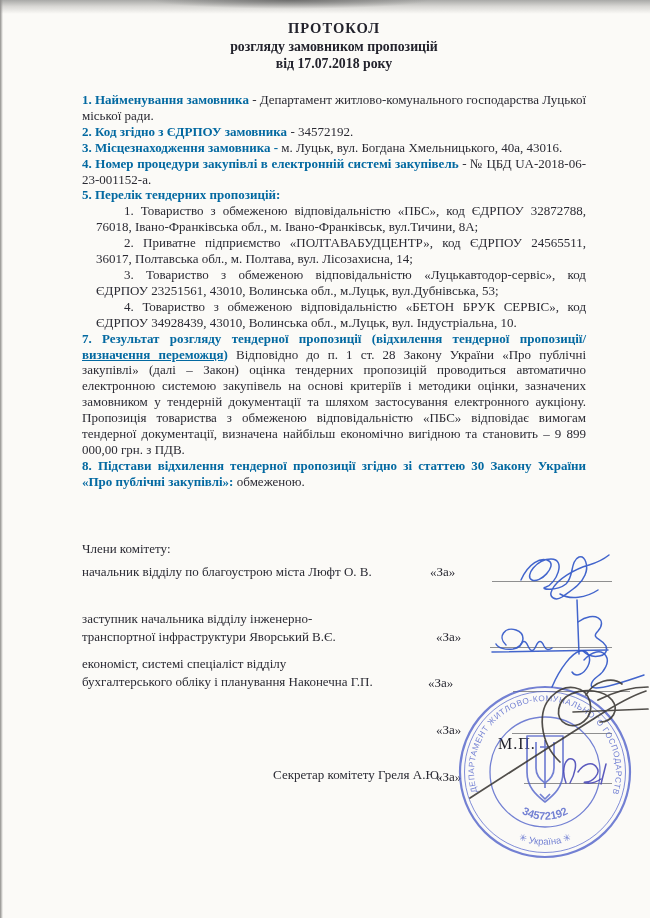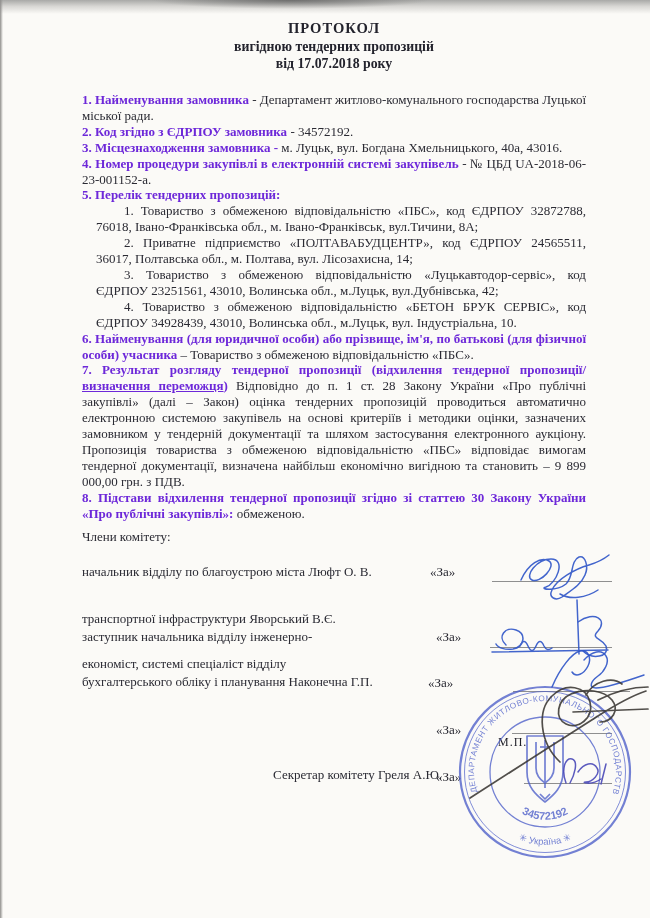--- a/index.html
+++ b/index.html
@@ -32,70 +32,69 @@
     color:#23232d;
   }
   .title .t1{font-size:14.6px;letter-spacing:1px;}
   
   .body{
     position:absolute;left:82px;top:92px;width:504px;
     font-size:13px;line-height:15.9px;text-align:justify;
   }
   .body p{margin:0;}
   .body p.sub{text-indent:28px;margin-left:14px;}
-  b{color:#6d28d9;}
+  b{color:#0369a1;}
   .u{text-decoration:underline;}
   
   .abs{position:absolute;font-size:13px;line-height:17.5px;}
   .vote{}
   .sigline{position:absolute;height:1px;background:#8f8f8f;}
-  .mp{position:absolute;left:498px;top:735px;font-size:12px;color:#1f1f28;letter-spacing:1px;}
+  .mp{position:absolute;left:498px;top:735px;font-size:16px;color:#1f1f28;letter-spacing:1px;}
   svg.overlay{position:absolute;left:0;top:0;pointer-events:none;}
 </style>
 </head>
 <body>
 
 <div class="page">
 
   <div class="scan-top"></div>
   <div class="scan-top-smudge"></div>
   <div class="scan-left"></div>
 
   <div class="title">
     <div class="t1">ПРОТОКОЛ</div>
-    <div>вигідною тендерних пропозицій</div>
+    <div>розгляду замовником пропозицій</div>
     <div>від 17.07.2018 року</div>
   </div>
 
   <div class="body">
     <p><b>1. Найменування замовника</b><span> - Департамент житлово-комунального господарства Луцької міської ради.</span></p>
     <p><b>2. Код згідно з ЄДРПОУ замовника</b><span> - 34572192.</span></p>
     <p><b>3. Місцезнаходження замовника -</b><span> м. Луцьк, вул. Богдана Хмельницького, 40а, 43016.</span></p>
     <p><b>4. Номер процедури закупівлі в електронній системі закупівель</b><span> - № ЦБД UA-2018-06-23-001152-а.</span></p>
     <p><b>5. Перелік тендерних пропозицій:</b></p>
     <p class="sub">1. Товариство з обмеженою відповідальністю «ПБС», код ЄДРПОУ 32872788, 76018, Івано-Франківська обл., м. Івано-Франківськ, вул.Тичини, 8А;</p>
     <p class="sub">2. Приватне підприємство «ПОЛТАВАБУДЦЕНТР», код ЄДРПОУ 24565511, 36017, Полтавська обл., м. Полтава, вул. Лісозахисна, 14;</p>
-    <p class="sub">3. Товариство з обмеженою відповідальністю «Луцькавтодор-сервіс», код ЄДРПОУ 23251561, 43010, Волинська обл., м.Луцьк, вул.Дубнівська, 42;</p>
+    <p class="sub">3. Товариство з обмеженою відповідальністю «Луцькавтодор-сервіс», код ЄДРПОУ 23251561, 43010, Волинська обл., м.Луцьк, вул.Дубнівська, 53;</p>
     <p class="sub">4. Товариство з обмеженою відповідальністю «БЕТОН БРУК СЕРВІС», код ЄДРПОУ 34928439, 43010, Волинська обл., м.Луцьк, вул. Індустріальна, 10.</p>
-    <p><b>6. Найменування (для юридичної особи) або прізвище, ім'я, по батькові (для фізичної особи) учасника</b><span> – Товариство з обмеженою відповідальністю «ПБС».</span></p>
     <p><b>7. Результат розгляду тендерної пропозиції (відхилення тендерної пропозиції/ </b><b class="u">визначення переможця</b><b>)</b><span> Відповідно до п. 1 ст. 28 Закону України «Про публічні закупівлі» (далі – Закон) оцінка тендерних пропозицій проводиться автоматично електронною системою закупівель на основі критеріїв і методики оцінки, зазначених замовником у тендерній документації та шляхом застосування електронного аукціону. Пропозиція товариства з обмеженою відповідальністю «ПБС» відповідає вимогам тендерної документації, визначена найбільш економічно вигідною та становить – 9 899 000,00 грн. з ПДВ.</span></p>
     <p><b>8. Підстави відхилення тендерної пропозиції згідно зі статтею 30 Закону України «Про публічні закупівлі»:</b><span> обмеженою.</span></p>
   </div>
 
-  <div class="abs" style="left:82px;top:528px;">Члени комітету:</div>
+  <div class="abs" style="left:82px;top:540px;">Члени комітету:</div>
 
   <div class="abs" style="left:82px;top:563px;width:360px;">
     <span>начальник відділу по благоустрою міста Люфт О. В.</span>
   </div>
   <div class="abs vote" style="left:430px;top:563px;">«За»</div>
   <div class="sigline" style="left:492px;top:581px;width:120px;"></div>
 
   <div class="abs" style="left:82px;top:610px;width:360px;">
+    <div>заступник начальника відділу інженерно-</div>
     <div>транспортної інфраструктури  Яворський В.Є.</div>
-    <div>заступник начальника відділу інженерно-</div>
   </div>
   <div class="abs vote" style="left:436px;top:628px;">«За»</div>
   <div class="sigline" style="left:490px;top:647px;width:122px;"></div>
 
   <div class="abs" style="left:82px;top:655px;width:370px;">
     <div>економіст, системі спеціаліст відділу</div>
     <div>бухгалтерського обліку і планування Наконечна Г.П.</div>
   </div>
   <div class="abs vote" style="left:428px;top:674px;">«За»</div>
   <div class="sigline" style="left:513px;top:691px;width:117px;"></div>

